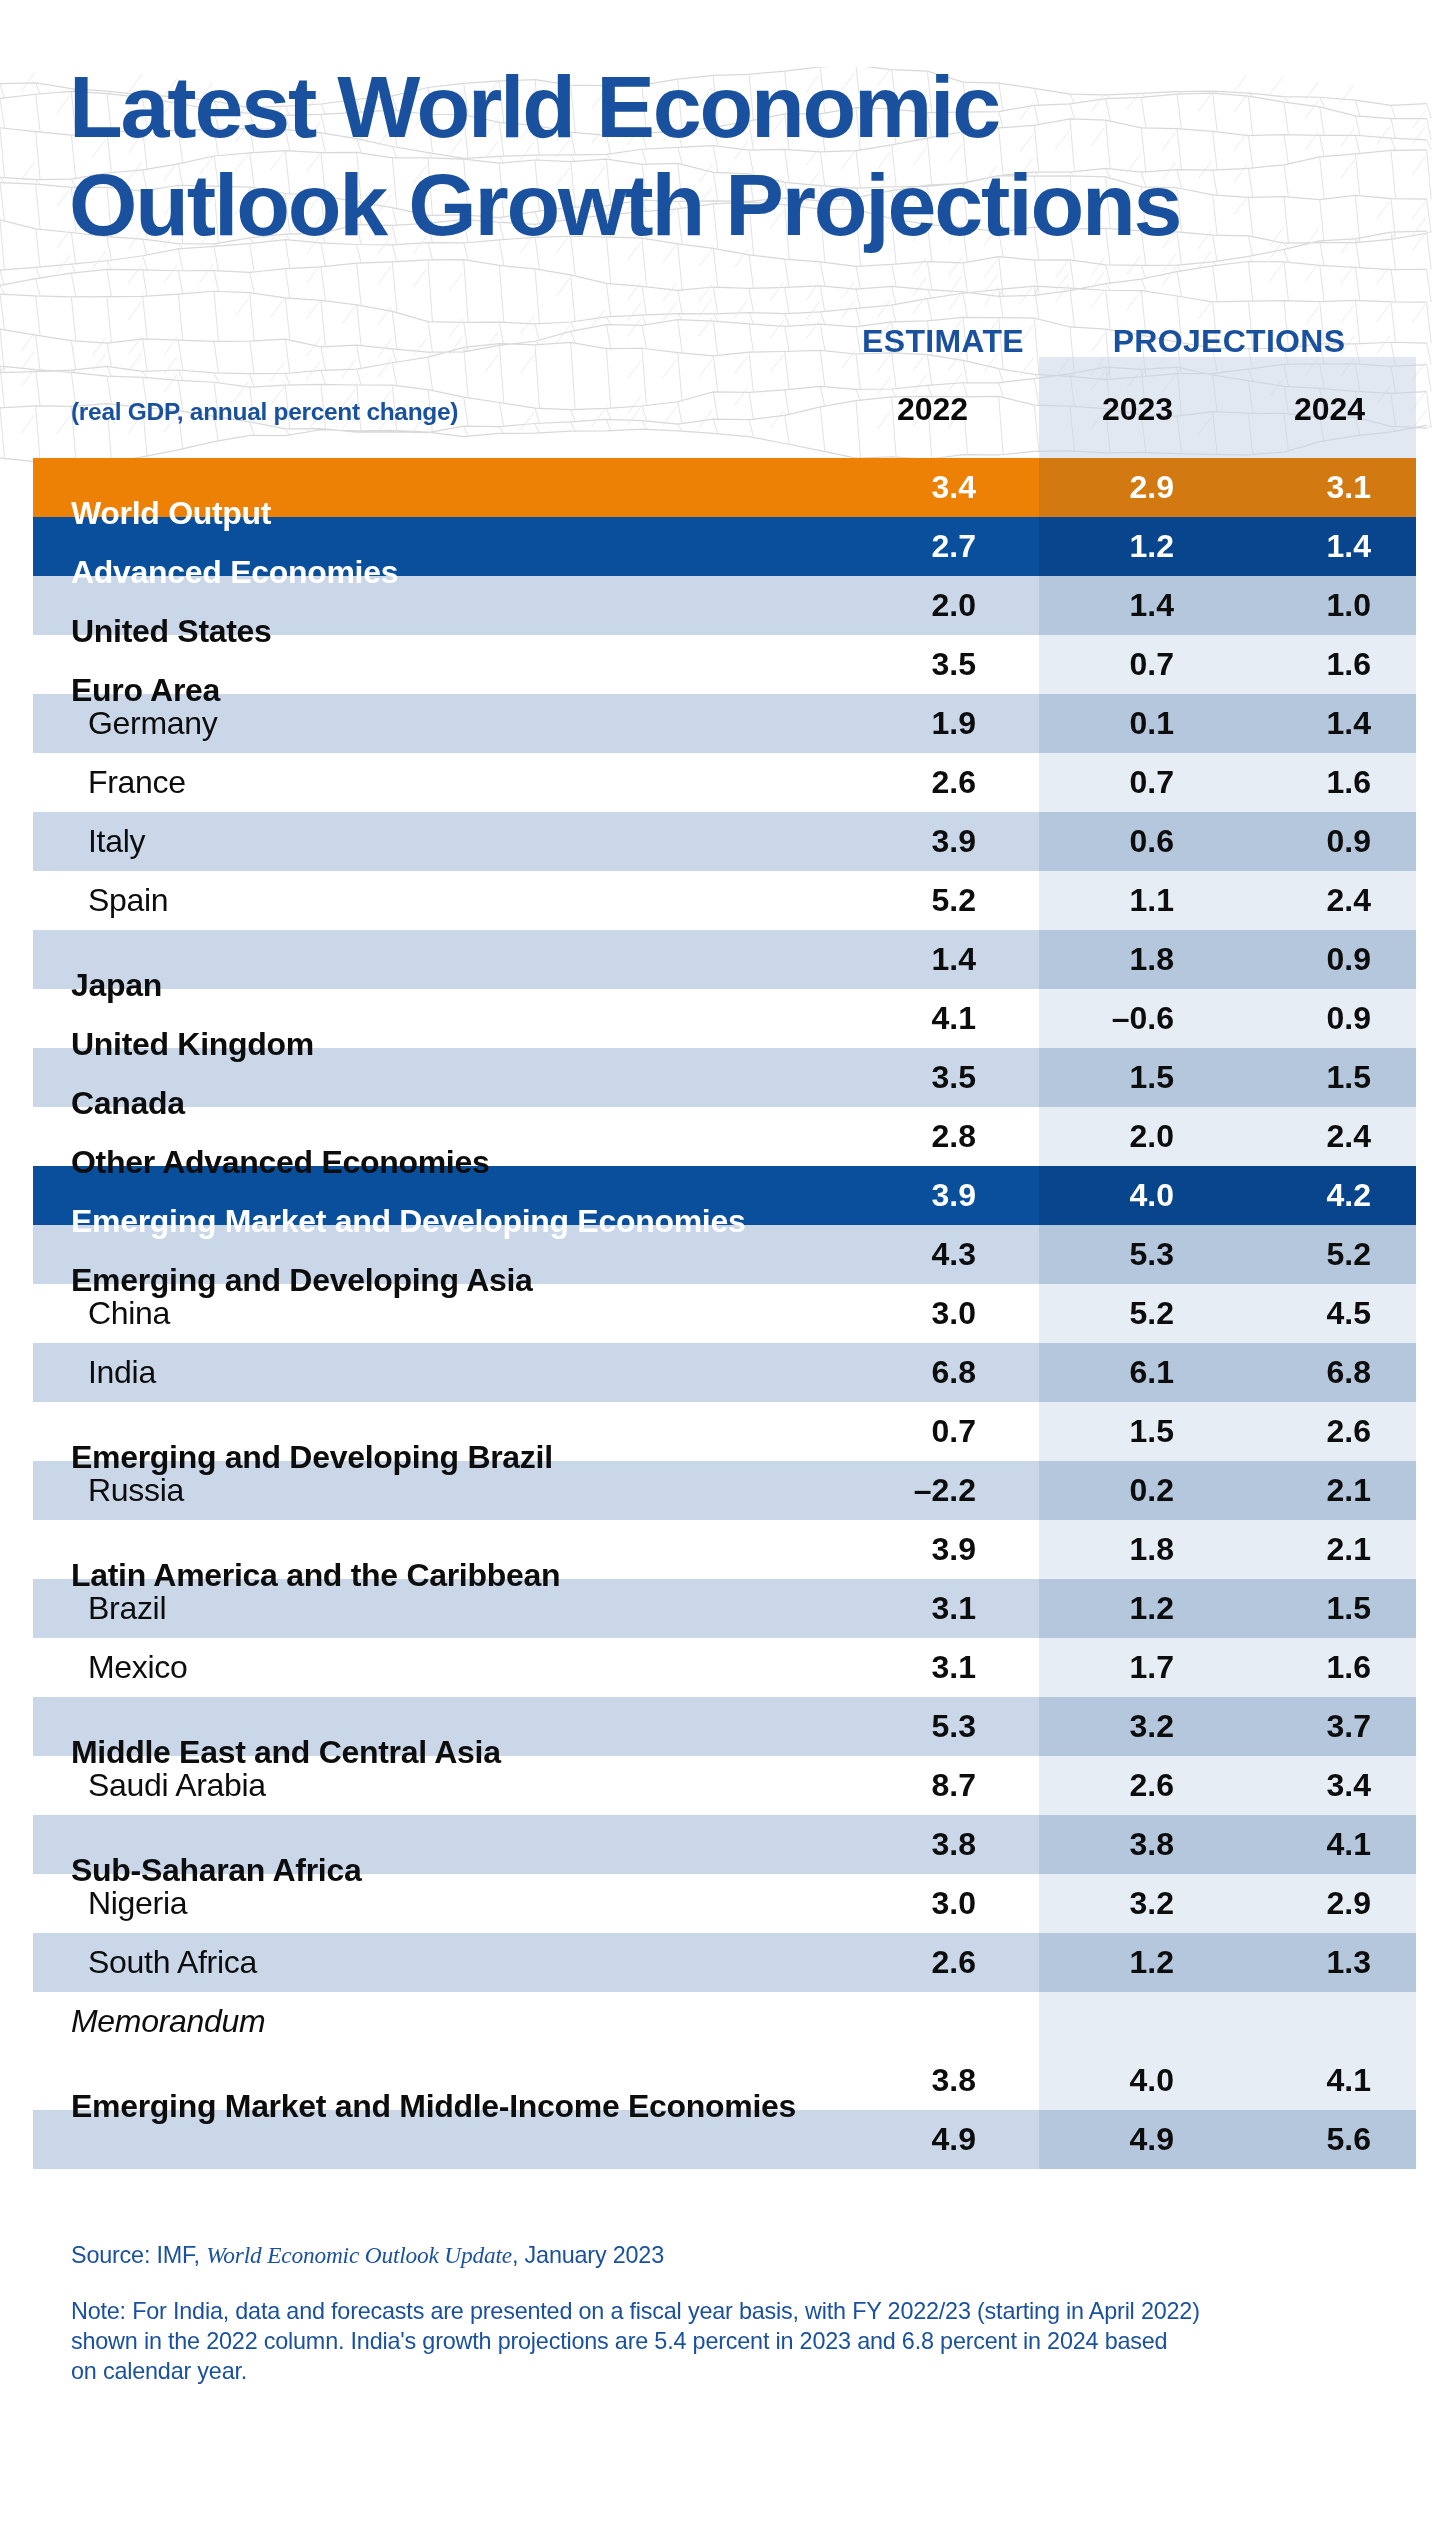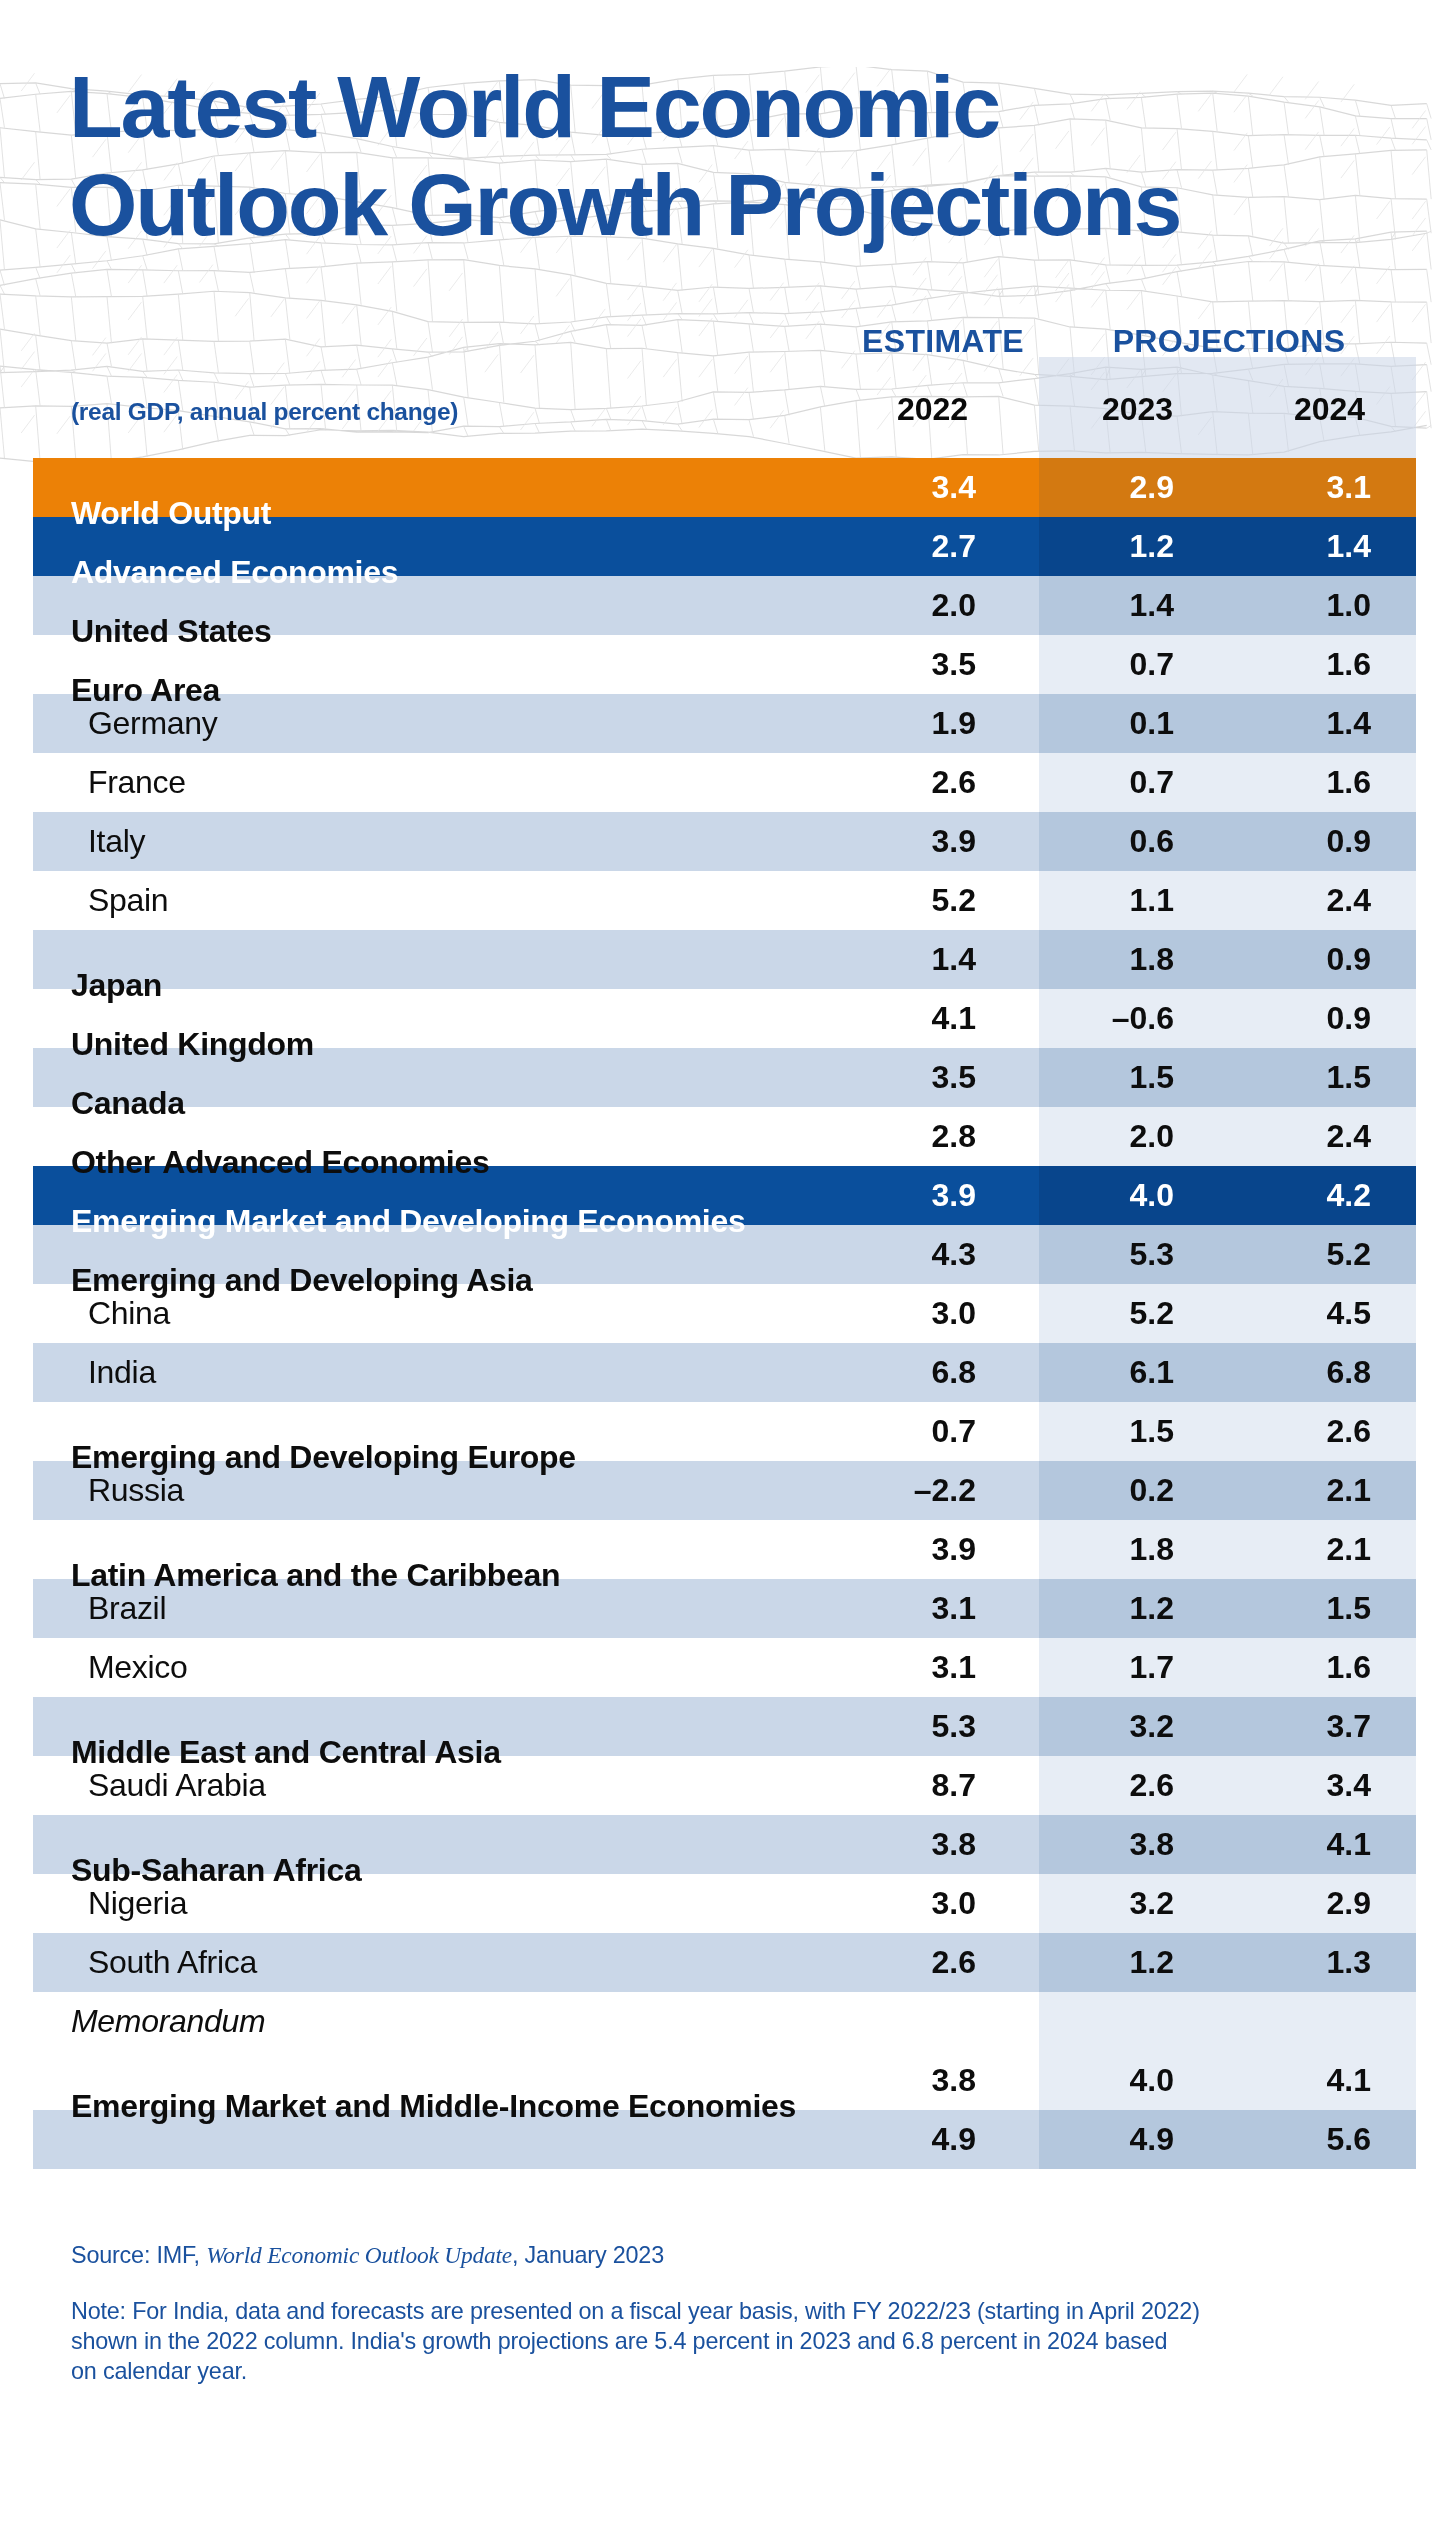--- a/index.html
+++ b/index.html
@@ -231,21 +231,21 @@
     <div class="row row--light indent">
       <div class="overlay"></div>
       <span class="label">India</span>
       <span class="val v0">6.8</span>
       <span class="val v1">6.1</span>
       <span class="val v2">6.8</span>
     </div>
 
     <div class="row row--white bold">
       <div class="overlay"></div>
-      <span class="label">Emerging and Developing Europe</span>
+      <span class="label">Emerging and Developing Brazil</span>
       <span class="val v0">0.7</span>
       <span class="val v1">1.5</span>
       <span class="val v2">2.6</span>
     </div>
 
     <div class="row row--light indent">
       <div class="overlay"></div>
       <span class="label">Russia</span>
       <span class="val v0">–2.2</span>
       <span class="val v1">0.2</span>

